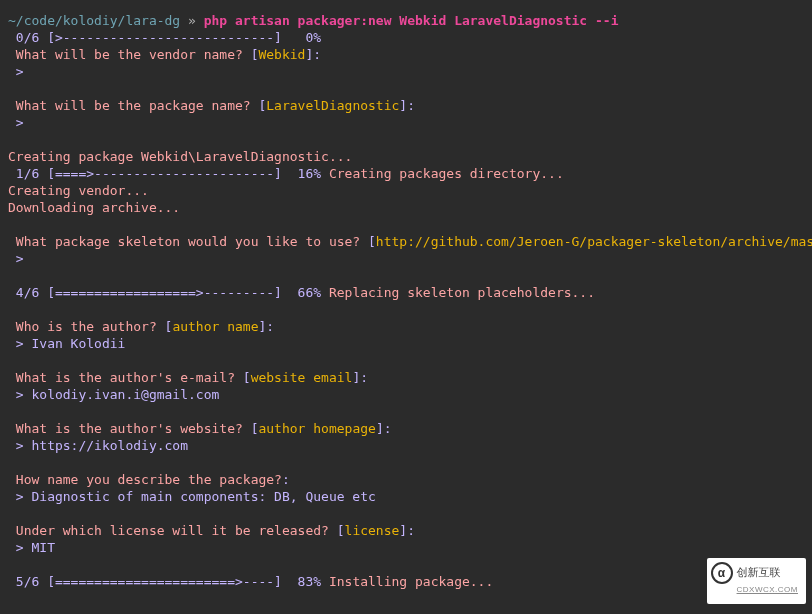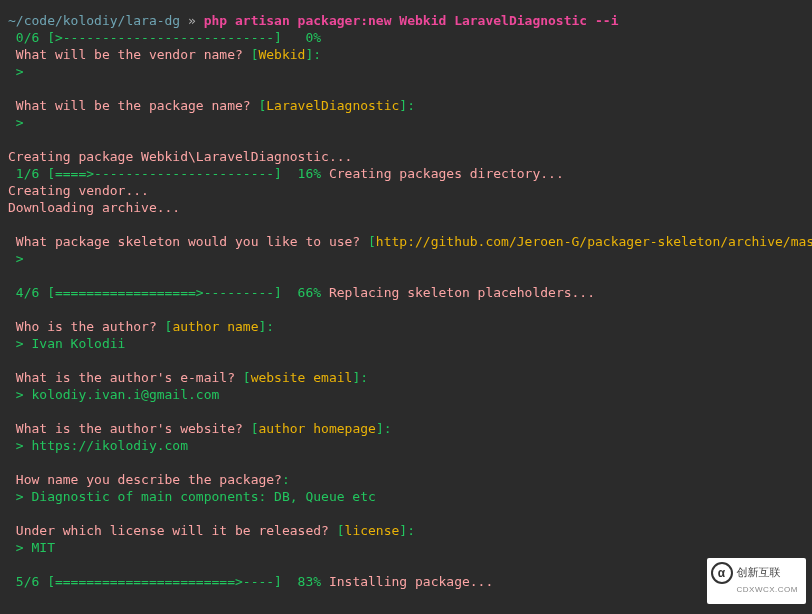--- a/index.html
+++ b/index.html
@@ -14,33 +14,33 @@
     color: #c0c0c0;
     position: relative;
     padding: 12px 8px;
   }
   .term-line { white-space: pre; }
   .c-cyan { color: #6fa4b3; }
   .c-arrow { color: #b0b0b0; }
   .c-cmd { color: #ec4899; font-weight: bold; }
   .c-green { color: #fca5a5; }
   .c-orange { color: #eab308; }
-  .c-grey { color: #22c55e; }
+  .c-grey { color: #c4b5fd; }
   .watermark {
     position: absolute;
     bottom: 10px;
     right: 6px;
     background: #ffffff;
     color: #444;
     font-family: sans-serif;
     font-size: 11px;
     padding: 6px 8px 6px 30px;
     border-radius: 2px;
   }
-  .watermark .sub { font-size: 8px; letter-spacing: 0.5px; color: #888; display:block; }
+  .watermark .sub { font-size: 8px; letter-spacing: 0.5px; color: #888; display:block;text-decoration:underline; }
   .watermark .logo {
     position: absolute;
     left: 4px; top: 4px;
     width: 22px; height: 22px;
     border: 2px solid #333;
     border-radius: 50%;
     display:flex;align-items:center;justify-content:center;
     font-weight:bold;font-size:12px;color:#333;
   }
 </style>

